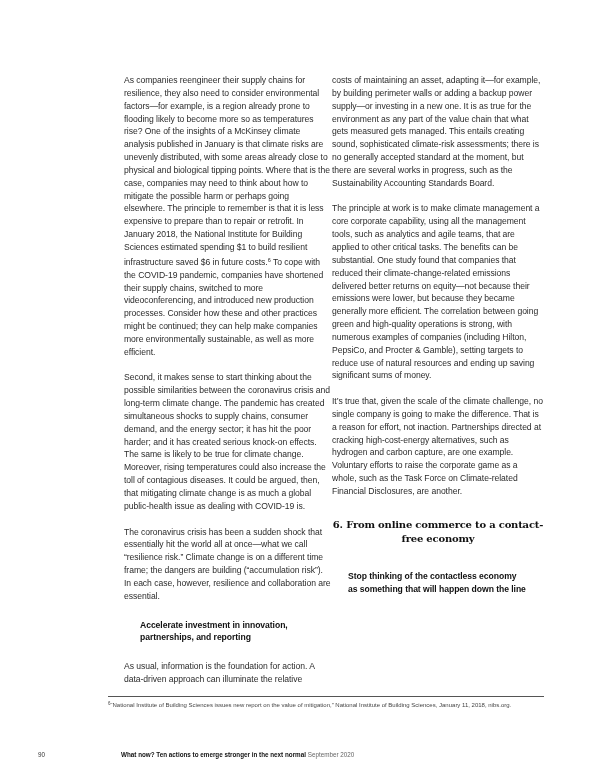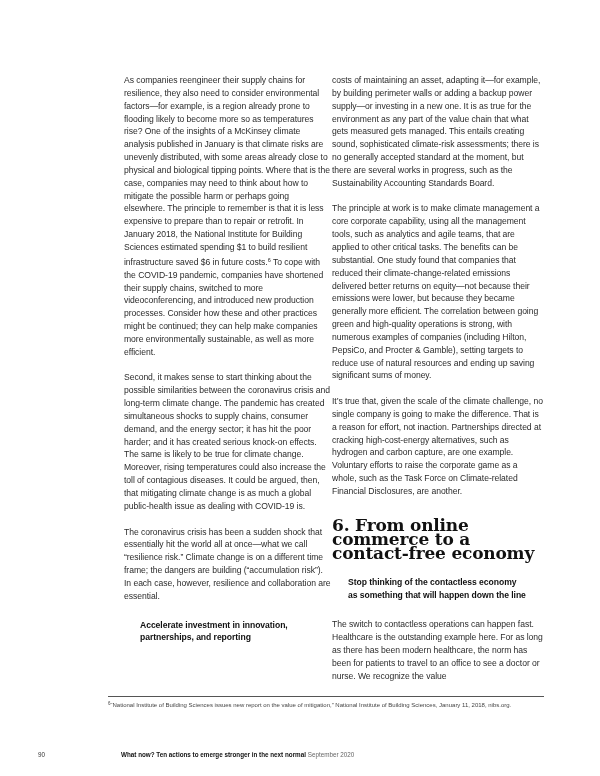--- a/index.html
+++ b/index.html
@@ -8,48 +8,48 @@
     font-family: "Liberation Sans", sans-serif; color: #2b2b2b;
   }
   .col { position: absolute; top: 74px; font-size: 8.6px; line-height: 12.85px; letter-spacing: -0.05px; }
   .col.left { left: 124px; width: 208px; }
   .col.right { left: 332px; width: 212px; }
   .col p { margin: 0 0 12.85px 0; }
   .col p.tight { margin: 0; }
   .col .subhead { font-weight: bold; color: #111; margin: 16px; }
   .col h2 {
     font-family: "DejaVu Serif", "Liberation Serif", serif; font-weight: bold;
-    font-size: 17px; line-height: 14.2px; color: #111; margin: 11px 0 16px 0; letter-spacing: -0.2px;
+    font-size: 10px; line-height: 14.2px; color: #111; margin: 11px 0 24px 0; letter-spacing: -0.2px; text-align: center;
   }
   .fn-rule { position: absolute; left: 108px; top: 696px; width: 436px; height: 0; border-top: 0.8px solid #555; }
   .footnote { position: absolute; left: 108px; top: 700px; width: 440px; font-size: 6px; line-height: 8.4px; color: #444; }
   .footnote sup { font-size: 4.5px; vertical-align: 2px; }
   .footer { position: absolute; top: 751px; font-size: 6.3px; line-height: 8px; color: #333; }
   .page-num { left: 38px; }
   .pub { left: 121px; }
   .pub b { color: #111; }
   .pub span.date { color: #666; }
 </style>
 </head>
 <body>
 
 <div class="col left">
   <p><span>As companies reengineer their supply chains for resilience, they also need to consider environmental factors—for example, is a region already prone to flooding likely to become more so as temperatures rise? One of the insights of a McKinsey climate analysis published in January is that climate risks are unevenly distributed, with some areas already close to physical and biological tipping points. Where that is the case, companies may need to think about how to mitigate the possible harm or perhaps going elsewhere. The principle to remember is that it is less expensive to prepare than to repair or retrofit. In January 2018, the National Institute for Building Sciences estimated spending $1 to build resilient infrastructure saved $6 in future costs.</span><sup style="font-size:5.5px;vertical-align:3px;">6</sup><span> To cope with the COVID-19 pandemic, companies have shortened their supply chains, switched to more videoconferencing, and introduced new production processes. Consider how these and other practices might be continued; they can help make companies more environmentally sustainable, as well as more efficient.</span></p>
   <p>Second, it makes sense to start thinking about the possible similarities between the coronavirus crisis and long-term climate change. The pandemic has created simultaneous shocks to supply chains, consumer demand, and the energy sector; it has hit the poor harder; and it has created serious knock-on effects. The same is likely to be true for climate change. Moreover, rising temperatures could also increase the toll of contagious diseases. It could be argued, then, that mitigating climate change is as much a global public-health issue as dealing with COVID-19 is.</p>
   <p>The coronavirus crisis has been a sudden shock that essentially hit the world all at once—what we call “resilience risk.” Climate change is on a different time frame; the dangers are building (“accumulation risk”). In each case, however, resilience and collaboration are essential.</p>
   <p class="subhead">Accelerate investment in innovation, partnerships, and reporting</p>
+  <p class="tight">As usual, information is the foundation for action. A data-driven approach can illuminate the relative</p>
 </div>
 
 <div class="col right">
   <p>costs of maintaining an asset, adapting it—for example, by building perimeter walls or adding a backup power supply—or investing in a new one. It is as true for the environment as any part of the value chain that what gets measured gets managed. This entails creating sound, sophisticated climate-risk assessments; there is no generally accepted standard at the moment, but there are several works in progress, such as the Sustainability Accounting Standards Board.</p>
   <p>The principle at work is to make climate management a core corporate capability, using all the management tools, such as analytics and agile teams, that are applied to other critical tasks. The benefits can be substantial. One study found that companies that reduced their climate-change-related emissions delivered better returns on equity—not because their emissions were lower, but because they became generally more efficient. The correlation between going green and high-quality operations is strong, with numerous examples of companies (including Hilton, PepsiCo, and Procter &amp; Gamble), setting targets to reduce use of natural resources and ending up saving significant sums of money.</p>
   <p style="margin-bottom:20px;">It’s true that, given the scale of the climate challenge, no single company is going to make the difference. That is a reason for effort, not inaction. Partnerships directed at cracking high-cost-energy alternatives, such as hydrogen and carbon capture, are one example. Voluntary efforts to raise the corporate game as a whole, such as the Task Force on Climate-related Financial Disclosures, are another.</p>
   <h2>6. From online commerce to a contact-free economy</h2>
   <p class="subhead">Stop thinking of the contactless economy as something that will happen down the line</p>
-  <p class="tight">The switch to contactless operations can happen fast. Healthcare is the outstanding example here. For as long as there has been modern healthcare, the norm has been for patients to travel to an office to see a doctor or nurse. We recognize the value</p>
 </div>
 
 <div class="fn-rule"></div>
 <div class="footnote">
   <sup>6</sup><span>“National Institute of Building Sciences issues new report on the value of mitigation,” National Institute of Building Sciences, January 11, 2018, nibs.org.</span>
 </div>
 
 <div class="footer page-num">90</div>
 <div class="footer pub">
   <b>What now? Ten actions to emerge stronger in the next normal</b>

